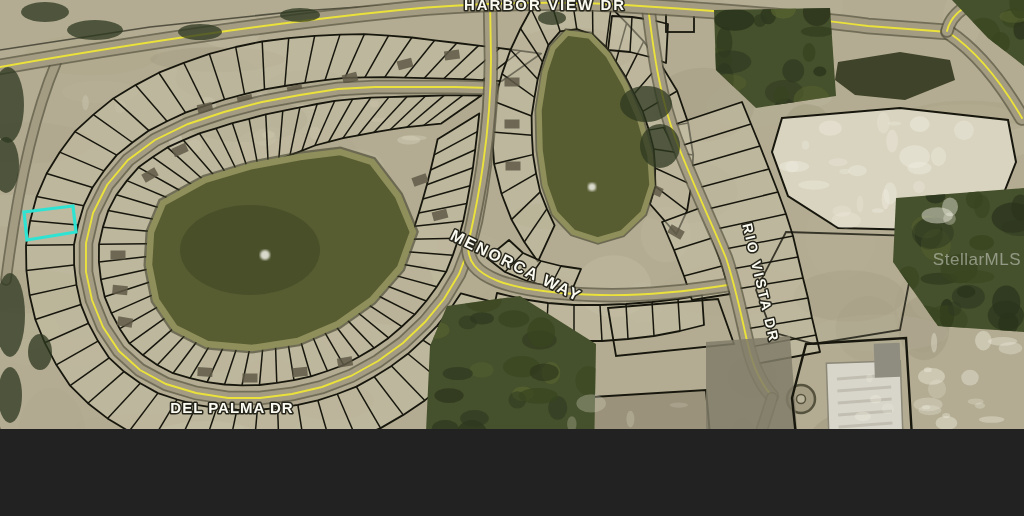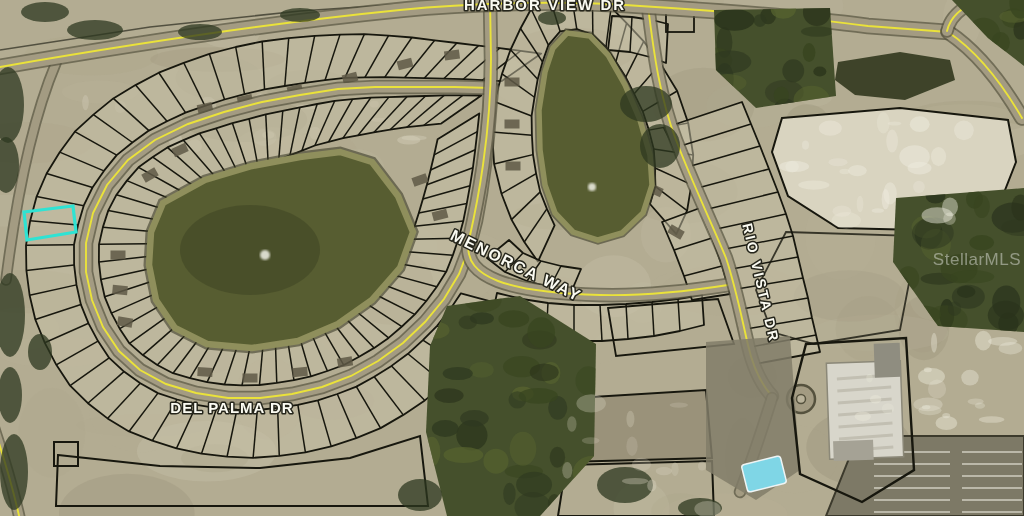--- a/index.html
+++ b/index.html
@@ -1,16 +1,16 @@
 <!DOCTYPE html>
 <html><head>
 <meta charset="utf-8">
 <style>
   html,body{margin:0;padding:0;background:#222;}
-  .stage{position:relative;width:1024px;height:516px;overflow:hidden;background:#f0abfc;}
+  .stage{position:relative;width:1024px;height:429px;overflow:hidden;background:#f0abfc;}
   svg{display:block;width:1024px;height:516px;}
   .street{font-family:"Liberation Sans",sans-serif;font-weight:bold;
           paint-order:stroke;stroke-linejoin:round;}
   .wm{font-family:"Liberation Sans",sans-serif;font-weight:normal;}
 </style>
 </head>
 <body>
 
 <div class="stage">
   <svg id="map" viewBox="0 0 1024 516">

